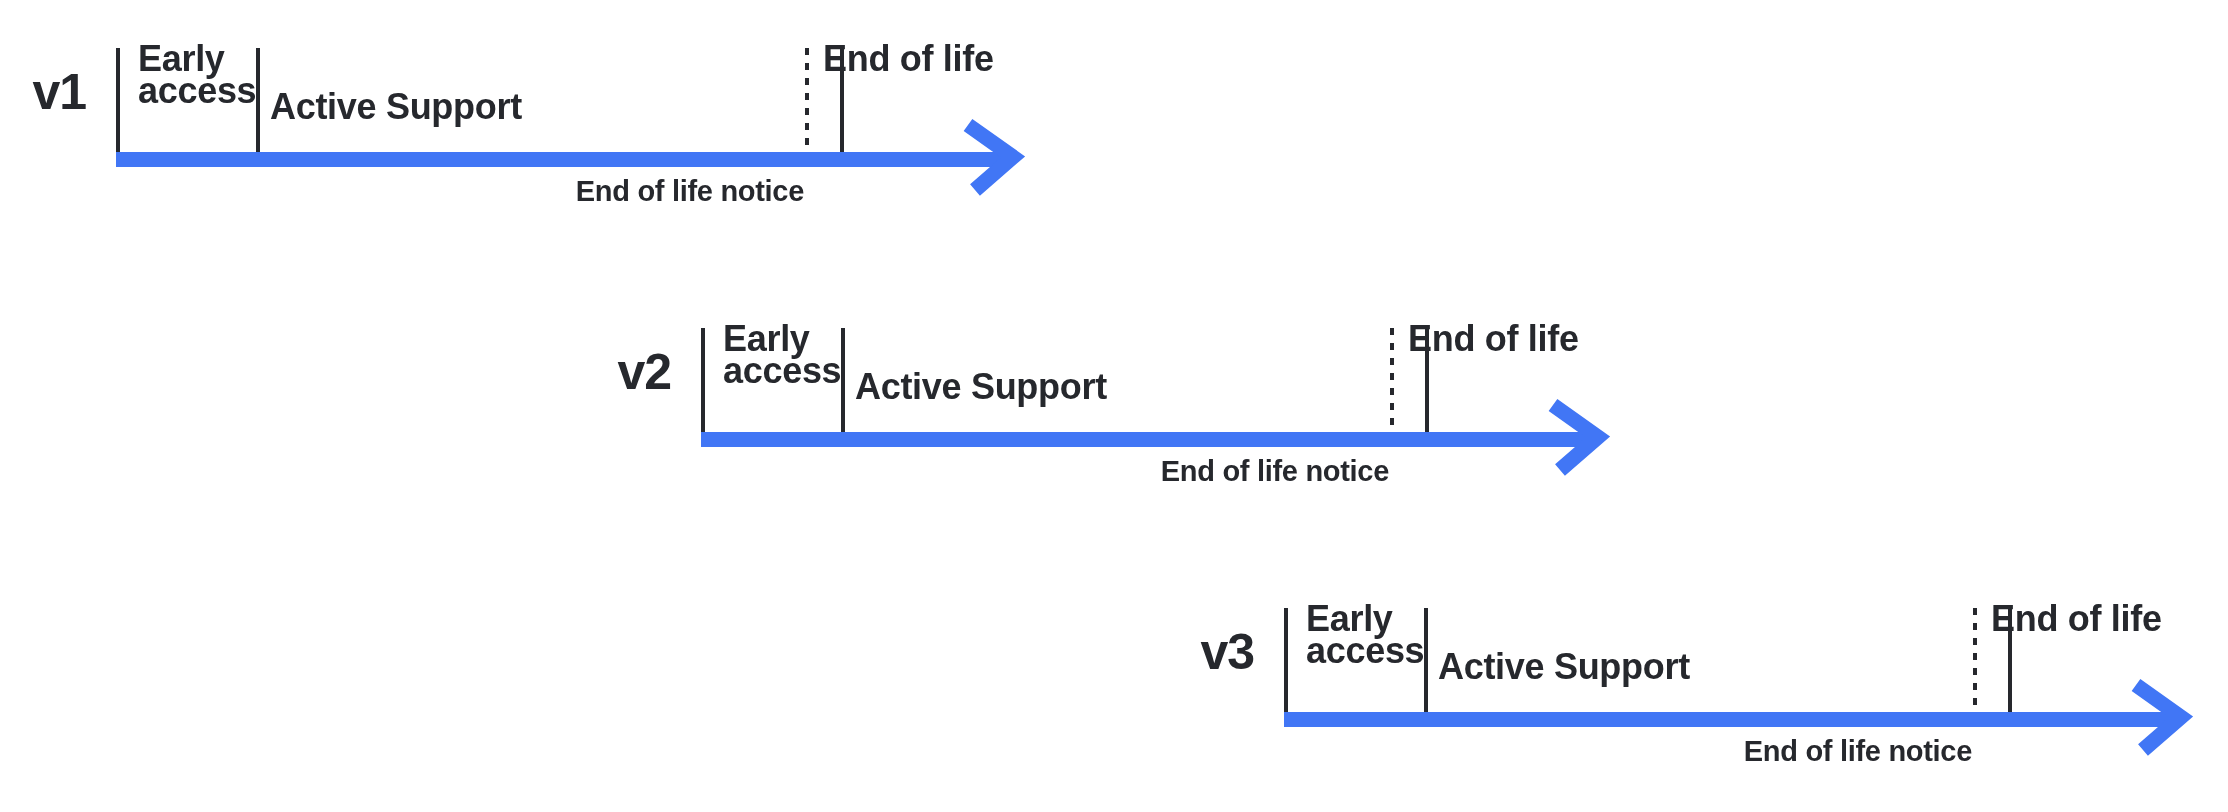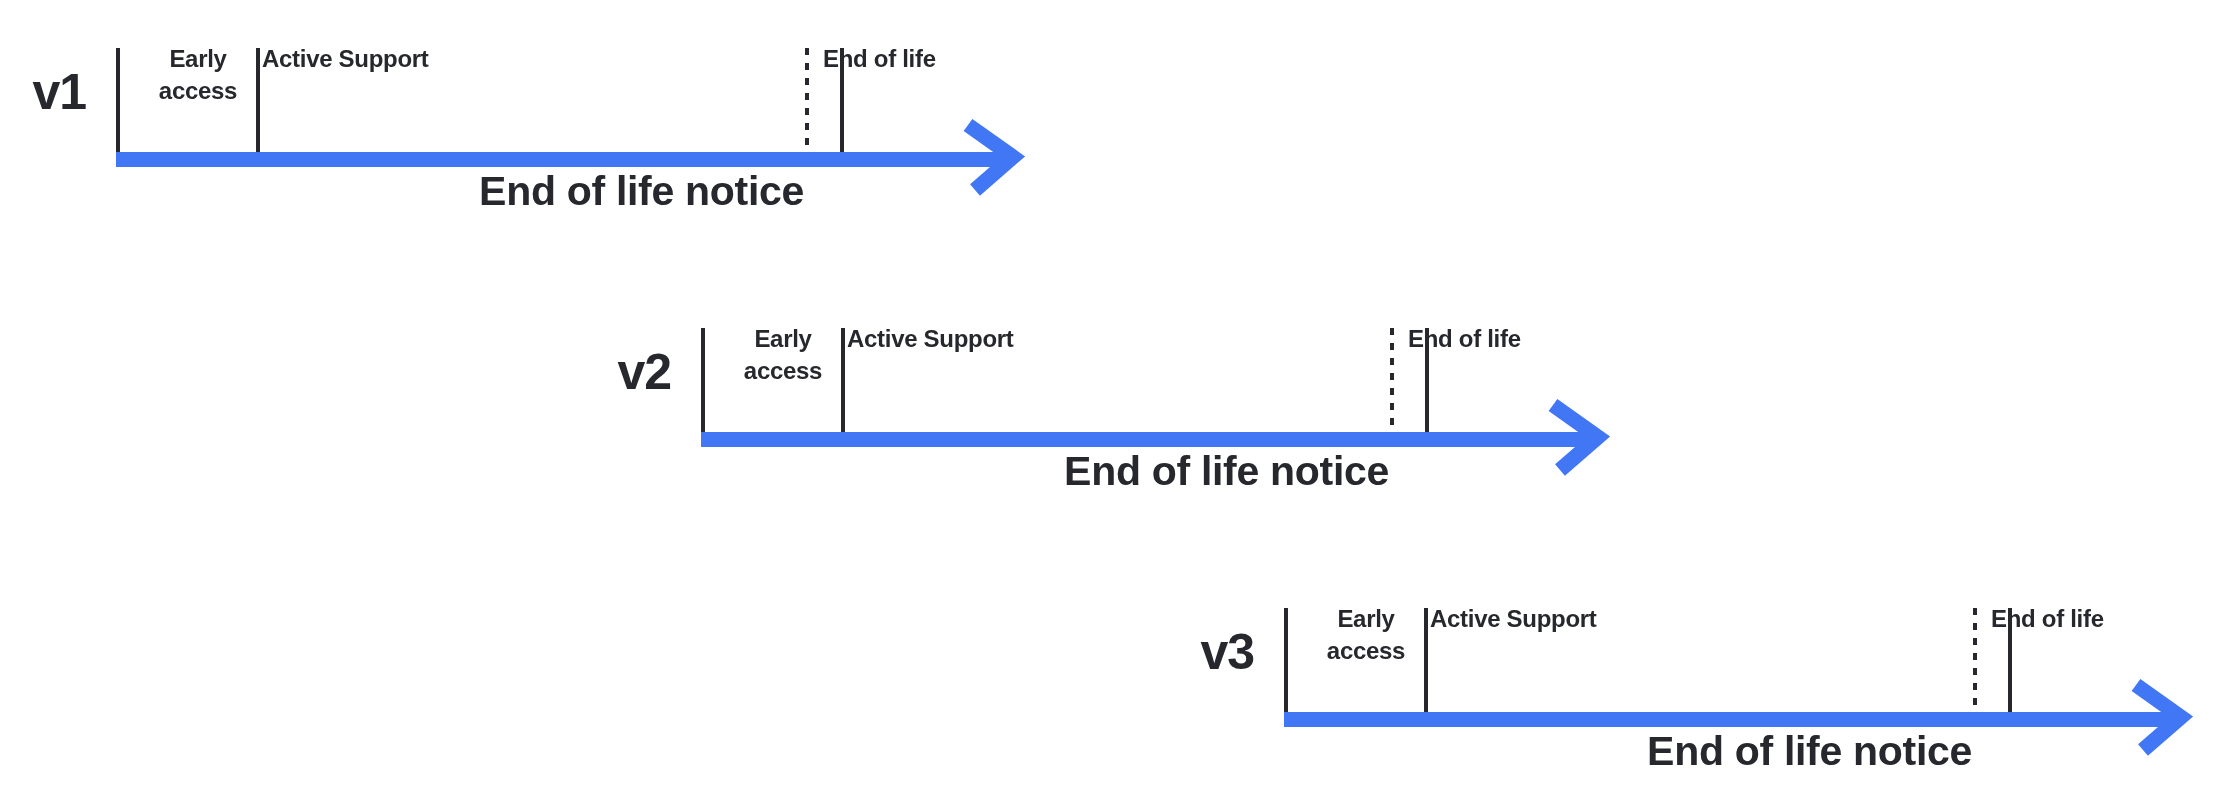--- a/index.html
+++ b/index.html
@@ -36,39 +36,38 @@
   }
   .tick-start{left:118px;}
   .tick-active{left:258px;}
   .tick-eol{left:842px;}
   .dashed{
     position:absolute;left:807px;top:0;width:4px;height:101px;
     background:repeating-linear-gradient(to bottom, var(--ink) 0 7px, transparent 7px 15px);
   }
   .phase-label{
     position:absolute;top:-5px;
-    font-size:24px;font-weight:700;line-height:32px;
+    font-size:36px;font-weight:700;line-height:32px;
     letter-spacing:-0.3px;
-    text-align:center;
   }
   .early{left:140px;width:120px;}
-  .active{left:264px;white-space:nowrap;}
+  .active{left:272px;white-space:nowrap;margin-top:48px;}
   .eol{left:825px;white-space:nowrap;}
   .shaft{
     position:absolute;left:118px;top:104px;width:892px;height:15px;
     background:var(--blue);
   }
   .head{
     position:absolute;left:940px;top:60px;width:90px;height:100px;
     color:var(--blue);
   }
   .notice{
     position:absolute;left:406px;top:124px;width:400px;
     text-align:right;
-    font-size:41px;font-weight:700;line-height:38px;
+    font-size:29px;font-weight:700;line-height:38px;
     letter-spacing:-0.3px;
     white-space:nowrap;
   }
 </style>
 </head>
 <body>
 
 <div class="timeline t1">
   <div class="version">v1</div>
   <div class="tick tick-start"></div>

